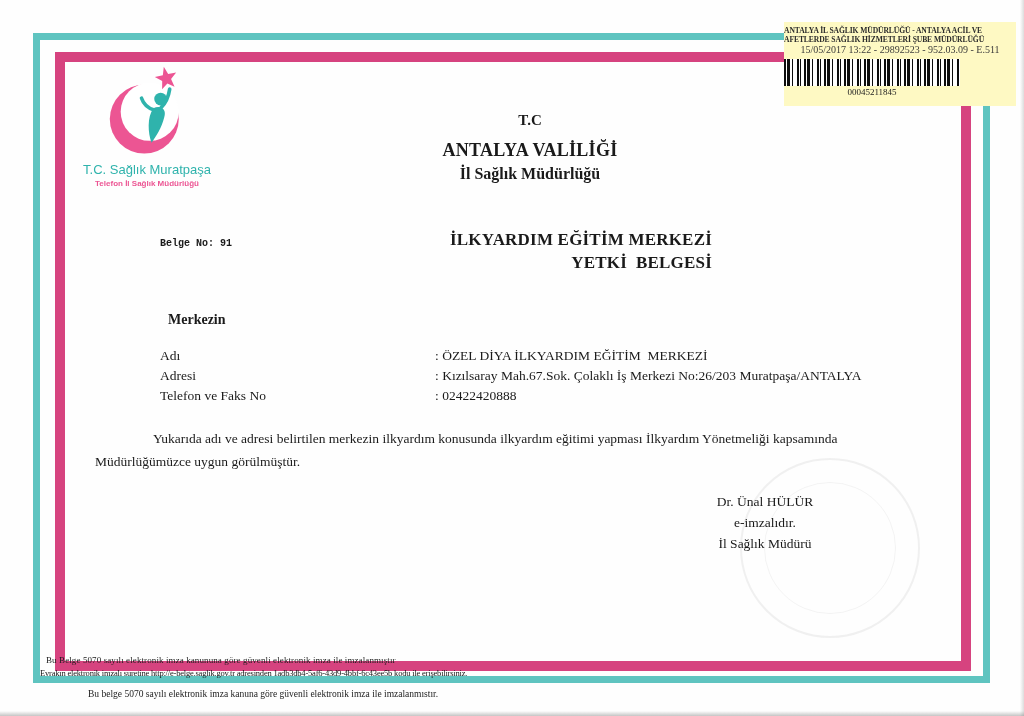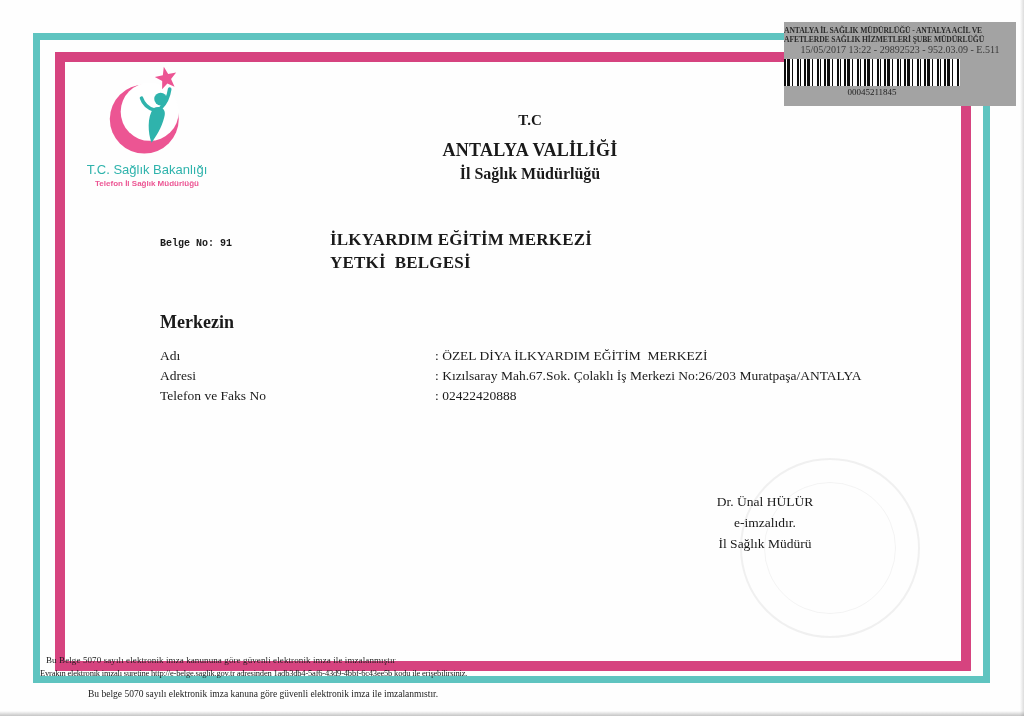--- a/index.html
+++ b/index.html
@@ -19,21 +19,21 @@
     border: 7px solid var(--teal); z-index: 1;
   }
   .border-pink {
     position: absolute; left: 55px; top: 52px; width: 916px; height: 619px;
     border: 10px solid var(--pink); z-index: 2;
   }
 
   
   .barcode-label {
     position: absolute; left: 784px; top: 22px; width: 232px; height: 84px;
-    background: #a3a3a3; z-index: 6; padding-top: 4px;
+    background: #fef9c3; z-index: 6; padding-top: 4px;
   }
   .barcode-label .lbl {
     font-size: 7.6px; line-height: 1.2; letter-spacing: -0.1px;
     color: #2b2b2b; white-space: nowrap; font-weight: 600;
   }
   .barcode-label .meta {
     font-size: 10px; line-height: 1.25; color: #3a3a3a; white-space: nowrap; text-align: center;
   }
   .barcode {
     margin-top: 2px; width: 176px; height: 27px;
@@ -52,25 +52,25 @@
   .logo-sub { font-family: "Liberation Sans", sans-serif; color: var(--logo-pink); font-size: 8px; font-weight: bold; margin-top: 2px; }
 
   
   .letterhead { position: absolute; left: 330px; top: 112px; width: 400px; text-align: center; z-index: 3; }
   .letterhead .l1 { font-size: 15px; font-weight: bold; }
   .letterhead .l2 { font-size: 18px; font-weight: bold; margin-top: 11px; letter-spacing: 0.3px; }
   .letterhead .l3 { font-size: 16px; font-weight: bold; margin-top: 4px; }
 
   .doc-no { position: absolute; left: 160px; top: 238px; font-size: 10px; font-weight: bold; z-index: 3; font-family: Liberation Mono, monospace; }
 
-  .doc-title { position: absolute; left: 330px; top: 230px; width: 400px; text-align: left; z-index: 3; }
+  .doc-title { position: absolute; left: 312px; top: 230px; width: 400px; text-align: right; z-index: 3; }
   .doc-title .t { font-size: 17px; font-weight: bold; letter-spacing: 0.2px; }
   .doc-title .t + .t { margin-top: 3px; white-space: pre; }
 
-  .section-label { position: absolute; left: 160px; top: 312px; font-size: 18px; font-weight: bold; z-index: 3; }
+  .section-label { position: absolute; left: 168px; top: 312px; font-size: 14px; font-weight: bold; z-index: 3; }
 
   .fields { position: absolute; left: 160px; top: 348px; width: 760px; z-index: 3; }
   .field-row { display: flex; margin-bottom: 4px; }
   .field-label { width: 275px; font-size: 13.5px; font-weight: normal; flex: none; }
   .field-value { font-size: 13.5px; white-space: pre; }
 
   .body-paragraph {
     position: absolute; left: 95px; top: 428px; width: 832px;
     font-size: 13.5px; line-height: 1.7; text-indent: 58px; z-index: 3;
   }
@@ -133,21 +133,21 @@
       <circle cx="62" cy="60" r="38" fill="#ec5593"></circle>
       <circle cx="68" cy="52" r="32" fill="#ffffff"></circle>
 
       <polygon points="86,2 89,11 98,11 91,17 93,26 86,21 79,26 81,17 74,11 83,11" fill="#ec5593" transform="rotate(-12 86 14)"></polygon>
 
       <circle cx="80" cy="38" r="7" fill="#2fb3ac"></circle>
       <path d="M72,48 C80,44 87,49 84,58 C81,70 75,79 70,86 C66,75 65,58 72,48 Z" fill="#2fb3ac"></path>
       <path d="M80,48 C86,42 89,34 90,27" stroke="#2fb3ac" stroke-width="4" stroke-linecap="round" fill="none"></path>
       <path d="M73,50 C66,48 61,43 59,37" stroke="#2fb3ac" stroke-width="4" stroke-linecap="round" fill="none"></path>
     </svg>
-    <div class="logo-org">T.C. Sağlık Bakanlığı</div>
+    <div class="logo-org">T.C. Sağlık Muratpaşa</div>
     <div class="logo-sub">Telefon İl Sağlık Müdürlüğü</div>
   </div>
 
   <div class="letterhead">
     <div class="l1">T.C</div>
     <div class="l2">ANTALYA VALİLİĞİ</div>
     <div class="l3">İl Sağlık Müdürlüğü</div>
   </div>
 
   <div class="doc-no">Belge No: 91</div>
@@ -167,20 +167,21 @@
     <div class="field-row">
       <div class="field-label">Adresi</div>
       <div class="field-value">: Kızılsaray Mah.67.Sok. Çolaklı İş Merkezi No:26/203 Muratpaşa/ANTALYA</div>
     </div>
     <div class="field-row">
       <div class="field-label">Telefon ve Faks No</div>
       <div class="field-value">: 02422420888</div>
     </div>
   </div>
 
+  <div class="body-paragraph">Yukarıda adı ve adresi belirtilen merkezin ilkyardım konusunda ilkyardım eğitimi yapması İlkyardım Yönetmeliği kapsamında Müdürlüğümüzce uygun görülmüştür.</div>
 
   <div class="stamp">
     <div class="stamp-inner"></div>
   </div>
 
   <div class="signature">
     <div>Dr. Ünal HÜLÜR</div>
     <div>e-imzalıdır.</div>
     <div>İl Sağlık Müdürü</div>
   </div>

